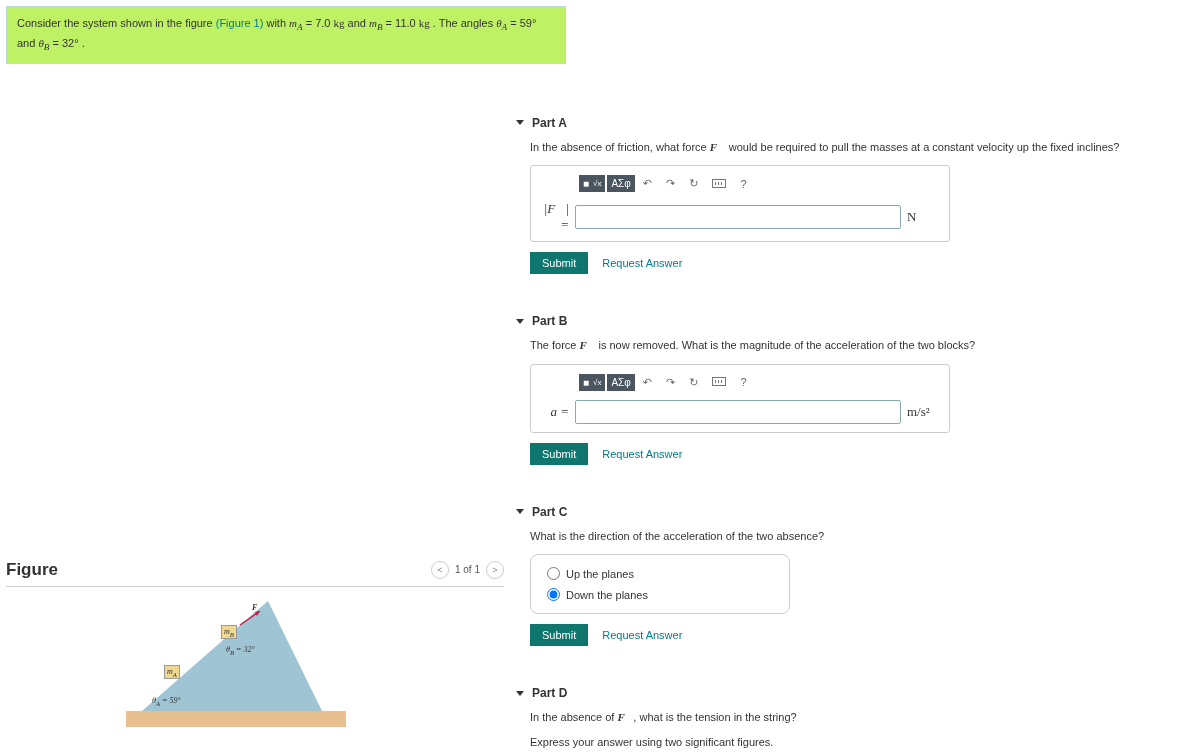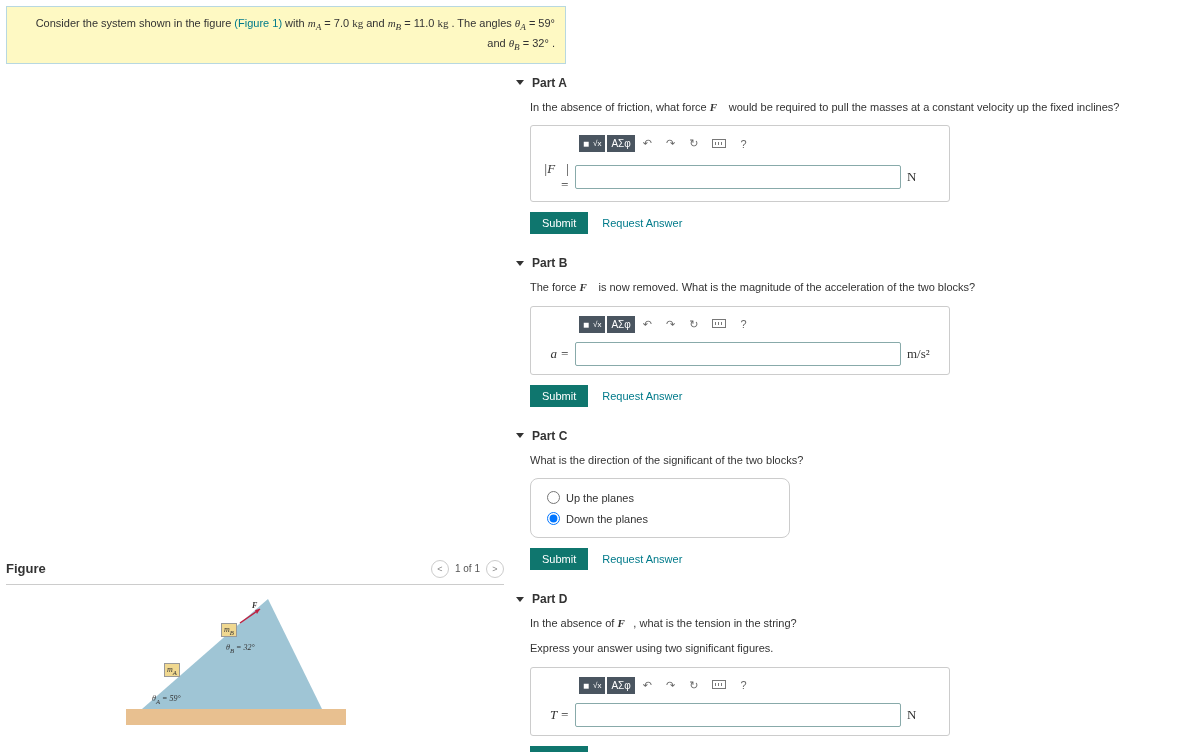--- a/index.html
+++ b/index.html
@@ -1,32 +1,32 @@
 <!DOCTYPE html>
 <html><head>
 <meta charset="utf-8">
 <style>
   * { box-sizing: border-box; margin: 0; padding: 0; }
   body { font-family: Arial, Helvetica, sans-serif; font-size: 11px; color: #333; background: #fff; width: 1200px; }
-  .problem-statement { background: #fef9c3; border: 1px solid #b8d8e0; padding: 8px 10px; margin: 6px; width: 560px; line-height: 1.5; text-align: right; }
+  .problem-statement { background: #bef264; border: 1px solid #b8d8e0; padding: 8px 10px; margin: 6px; width: 560px; line-height: 1.5; }
   .math { font-style: italic; font-family: 'Times New Roman', serif; }
   .vec { font-weight: bold; font-style: italic; font-family: 'Times New Roman', serif; position: relative; }
   .unit { font-family: 'Times New Roman', serif; }
   .container { display: flex; }
   .left-col { width: 510px; padding: 6px; }
   .right-col { width: 680px; padding: 6px; }
   .figure-section { margin-top: 480px; }
   .figure-header { display: flex; justify-content: space-between; align-items: center; border-bottom: 1px solid #ccc; padding: 4px 0 6px; margin-bottom: 8px; }
-  .figure-title { font-weight: bold; font-size: 13px; }
+  .figure-title { font-weight: bold; font-size: 17px; }
   .pager { display: flex; align-items: center; gap: 6px; font-size: 10px; color: #555; }
   .pager-btn { width: 18px; height: 18px; border: 1px solid #ccc; border-radius: 50%; display: flex; align-items: center; justify-content: center; color: #888; font-size: 9px; }
   .figure-img { width: 220px; height: 130px; margin: 10px auto 0 120px; position: relative; background: linear-gradient(180deg, transparent 0%, transparent 88%, #e8c090 88%, #e8c090 100%); }
   .triangle { position: absolute; left: 16px; bottom: 16px; width: 180px; height: 110px; background: #9fc5d5; clip-path: polygon(0% 100%, 70% 0%, 100% 100%); }
   .part { margin-bottom: 22px; }
-  .part-header { display: flex; align-items: center; cursor: pointer; }
+  .part-header { display: flex; align-items: center; cursor: pointer; margin-top: 40px; }
   .caret { width: 0; height: 0; border-left: 4px solid transparent; border-right: 4px solid transparent; border-top: 5px solid #333; margin-right: 8px; }
   .part-title { font-weight: bold; font-size: 12px; }
   .part-body { padding: 10px 0 0 14px; }
   .prompt { margin-bottom: 10px; line-height: 1.4; }
   .answer-box { border: 1px solid #ccc; border-radius: 3px; width: 420px; padding: 8px; margin-bottom: 10px; }
   .toolbar { display: flex; align-items: center; gap: 2px; margin-bottom: 8px; margin-left: 40px; }
   .tool-dark { background: #4a5560; color: #fff; padding: 3px 4px; display: flex; gap: 4px; align-items: center; }
   .tool-dark span { font-size: 10px; }
   .tool-light { padding: 3px 6px; color: #666; font-size: 11px; }
   .input-row { display: flex; align-items: center; gap: 6px; }
@@ -152,21 +152,21 @@
         </div>
       </div>
     </div>
 
     <div class="part">
       <div class="part-header">
         <div class="caret"></div>
         <div class="part-title">Part C</div>
       </div>
       <div class="part-body">
-        <div class="prompt">What is the direction of the significant of the two blocks?</div>
+        <div class="prompt">What is the direction of the acceleration of the two absence?</div>
         <div class="radio-box">
           <label class="radio-row">
             <input type="radio" name="pc" style="">
             <span>Up the planes</span>
           </label>
           <label class="radio-row">
             <input type="radio" name="pc" checked="" style="">
             <span>Down the planes</span>
           </label>
         </div>

